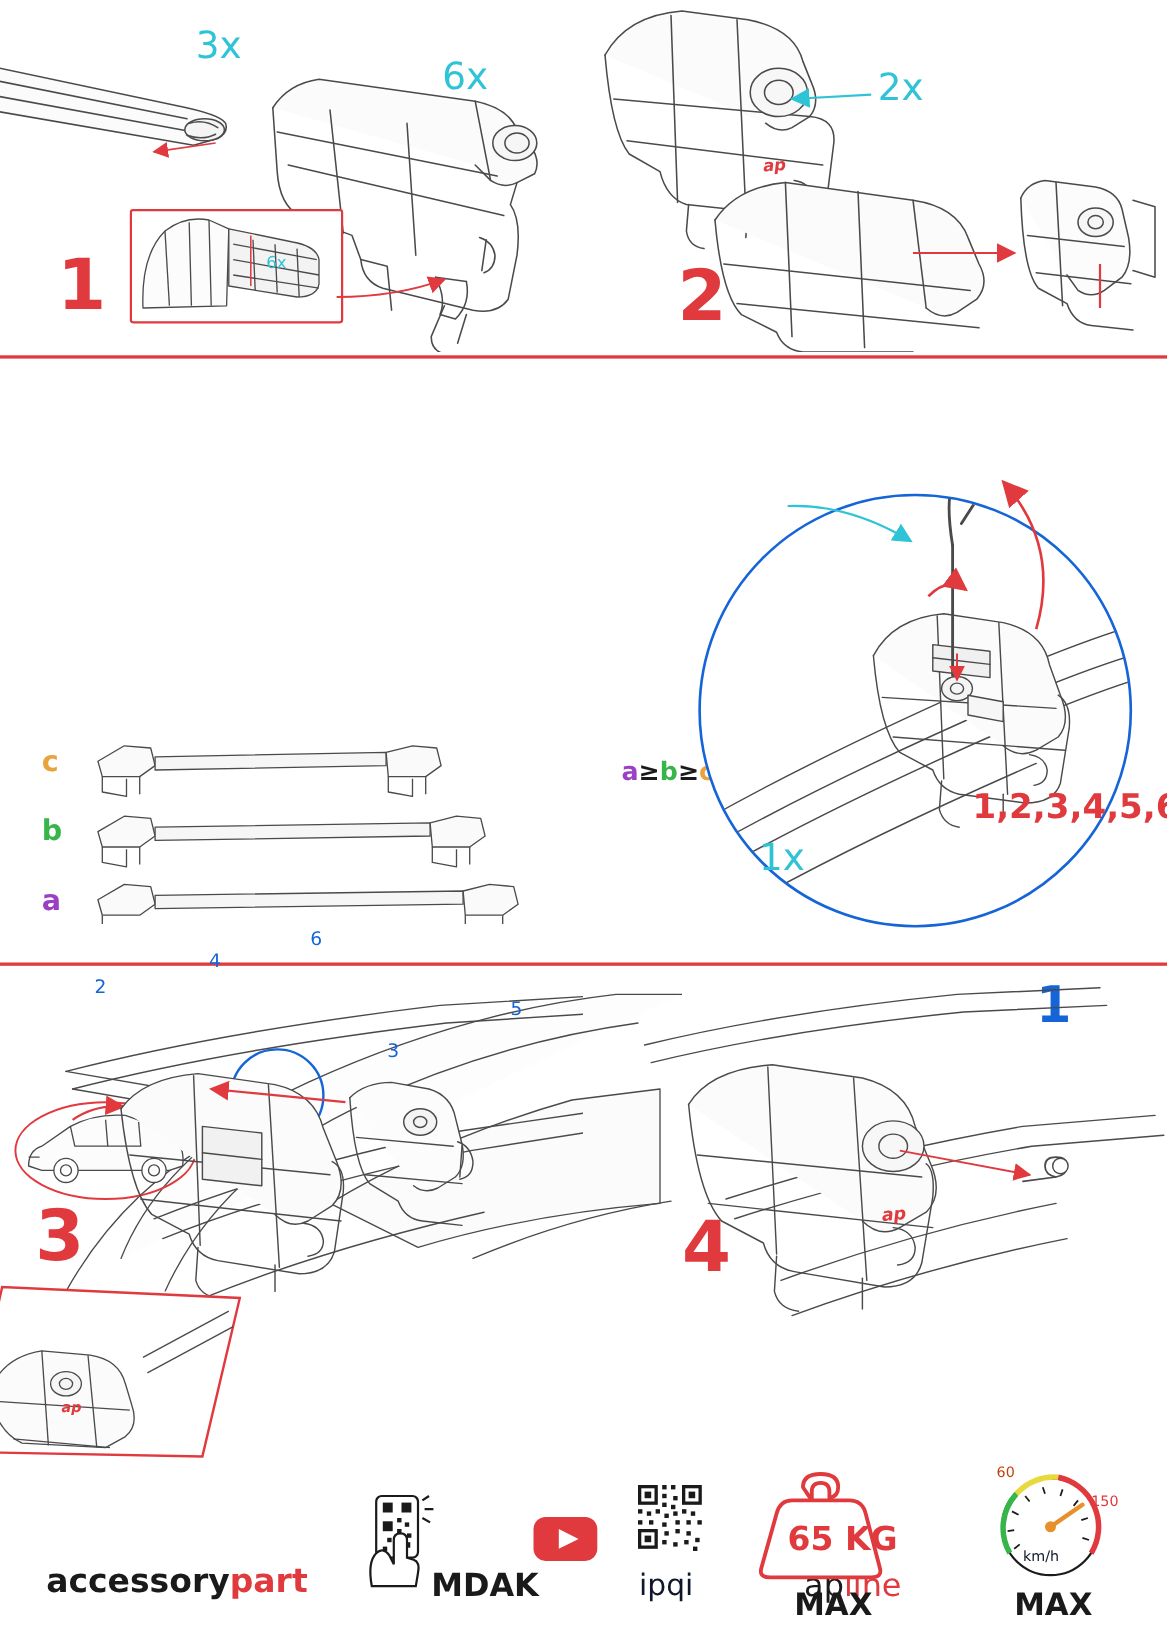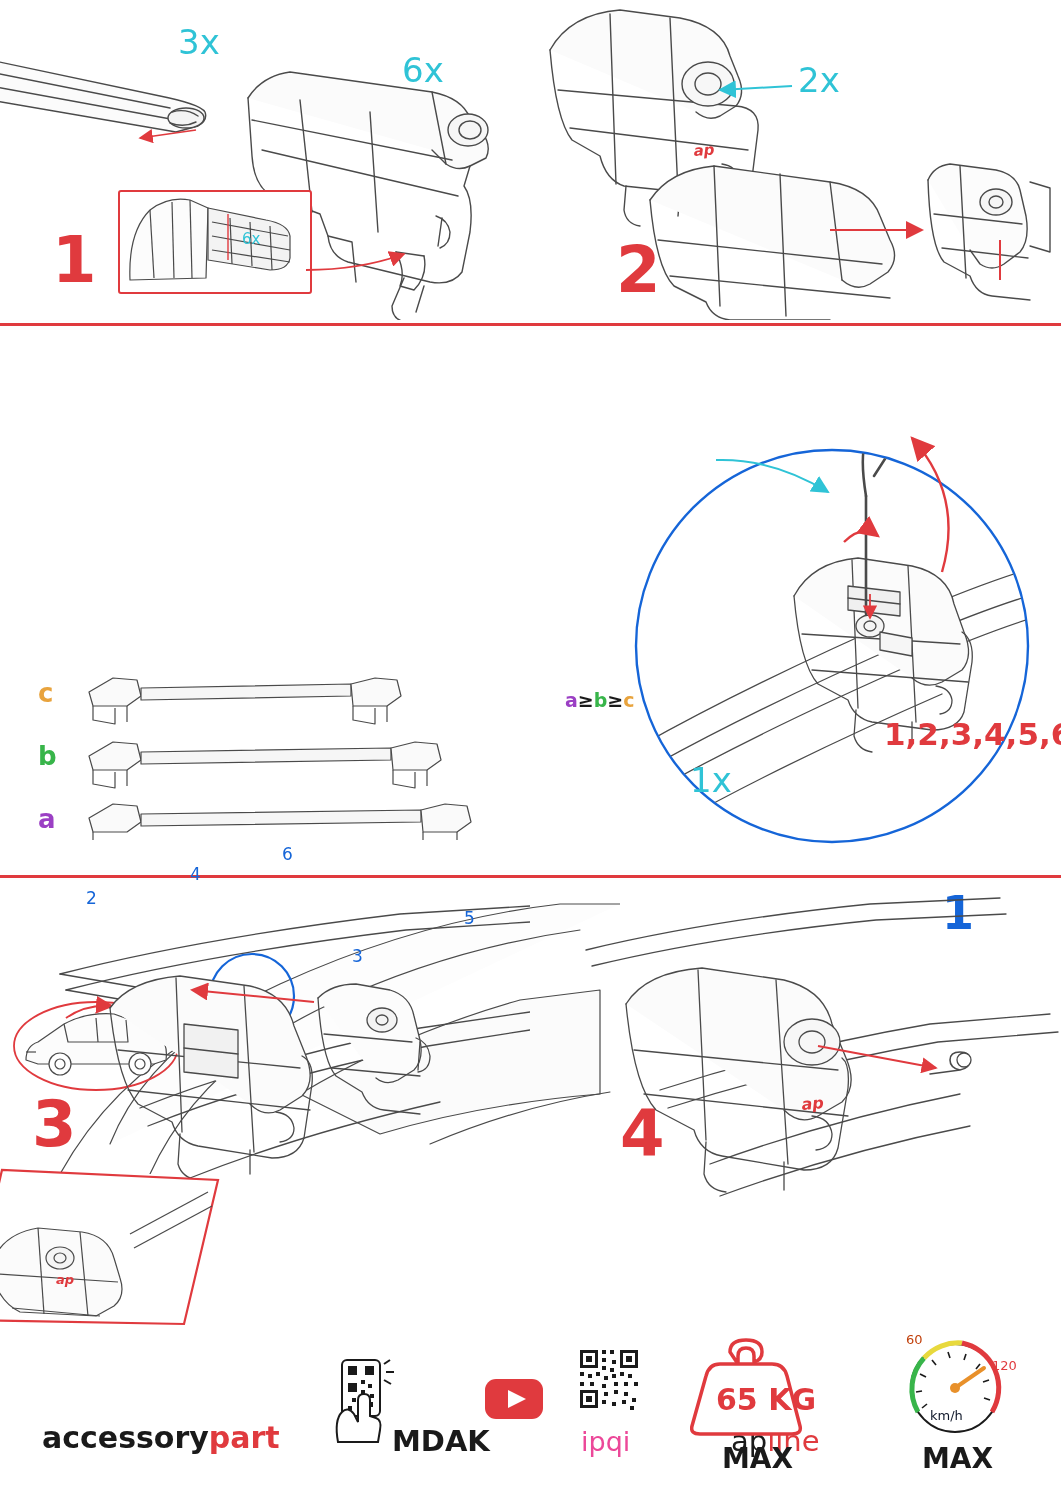--- a/index.html
+++ b/index.html
@@ -51,21 +51,21 @@
     font-family: "DejaVu Sans", sans-serif;
     font-weight: bold;
     font-size: 26px;
   }
   .lbl.c { color: #e8a33d; }
   .lbl.b { color: #38b54a; }
   .lbl.a { color: #9b3fc4; }
 
   .ineq {
     position: absolute;
-    font-size: 19px;
+    font-size: 23px;
     font-weight: bold;
     font-family: "DejaVu Sans", sans-serif;
   }
 
   .seq {
     position: absolute;
     font-size: 31px;
     font-weight: bold;
     font-family: "DejaVu Sans", sans-serif;
   }
@@ -114,21 +114,21 @@
     font-weight: bold;
     font-family: "DejaVu Sans", sans-serif;
     color: #1a1a1a;
   }
 
   .brand-ipqi {
     position: absolute;
     left: 581px;
     top: 1426px;
     font-size: 27px;
-    color: #ec4899;
+    color: #0f172a;
     font-family: "DejaVu Sans", sans-serif;
   }
   .brand-apline {
     position: absolute;
     left: 700px;
     top: 1424px;
     font-size: 29px;
     font-family: "DejaVu Sans", sans-serif;
     color: #1a1a1a;
     margin-left: 31px;
@@ -712,17 +712,17 @@
         <path d="M58 22 L60 28"></path>
         <path d="M76 24 L74 30"></path>
       <path d="M90 34 L86 39"></path>
         <path d="M99 50 L93 52"></path>
         <path d="M100 70 L94 68"></path>
     </g>
     <path d="M65 58 L94 38" stroke="#e8902a" stroke-width="4" stroke-linecap="round"></path>
     <circle cx="65" cy="58" r="5" fill="#e8902a"></circle>
   </svg>
   <div class="speed-tick" style="left:906px;top:1332px;color:#c2410c;">60</div>
-  <div class="speed-tick" style="left:992px;top:1358px;color:#e03a3e;">120</div>
+  <div class="speed-tick" style="left:992px;top:1358px;color:#e03a3e;">150</div>
   <div class="kmh-text" style="left:930px;top:1408px;">km/h</div>
   <div class="max-label" style="left:922px;top:1442px;">MAX</div>
 
 </div>
 
 </body></html>

